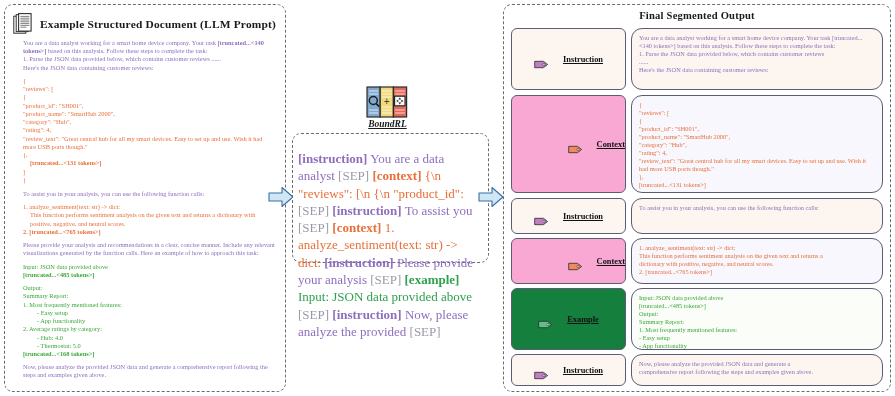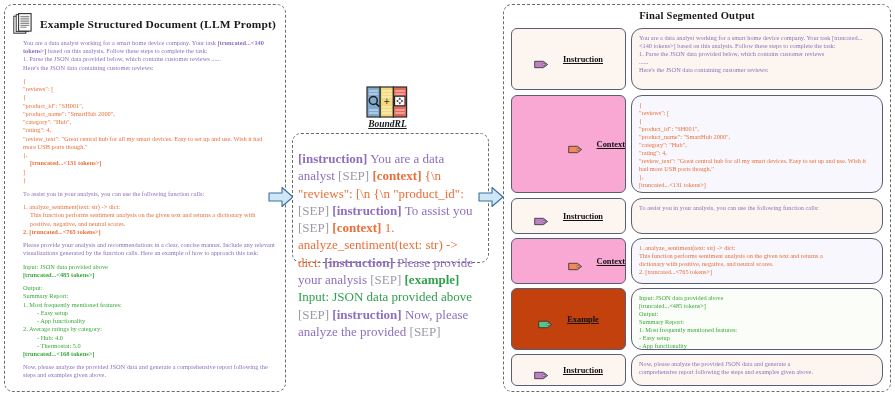--- a/index.html
+++ b/index.html
@@ -41,21 +41,21 @@
   .bg-body .plain-g{color:#2fa14e;}
 
   
   .arrow{position:absolute;}
 
   
   .rp-title{position:absolute;left:503px;top:10px;width:388px;text-align:center;font-weight:bold;font-size:10.6px;color:#1a1a1a;letter-spacing:.2px;}
   .seg-row{position:absolute;display:flex;align-items:stretch;gap:5px;}
   .lbl-box{width:115px;border:1.1px solid #5c5c78;border-radius:6px;background:#fdf6f0;display:flex;align-items:center;justify-content:center;gap:14px;box-sizing:border-box;}
   .lbl-box.ctx{background:#f9a8d4;justify-content:flex-end;}
-  .lbl-box.exm{background:#c2410c;}
+  .lbl-box.exm{background:#15803d;}
   .lbl-text{font-weight:bold;font-size:8.4px;color:#111;text-decoration:underline;}
   .tag{width:15px;height:9px;position:relative;flex:0 0 auto;}
   .cnt-box{flex:1;border:1.1px solid #5c5c78;border-radius:11px;background:#fdf6f0;box-sizing:border-box;padding:5px 7px;font-size:6.3px;line-height:1.28;color:#8e6fbe;overflow:hidden;}
   .cnt-box.ctx{background:#f7f7fd;color:#e8703a;}
   .cnt-box.exm{background:#fbfdf8;color:#3aa83a;}
   .cnt-box p{margin:0;}
 </style>
 </head>
 <body>
 

